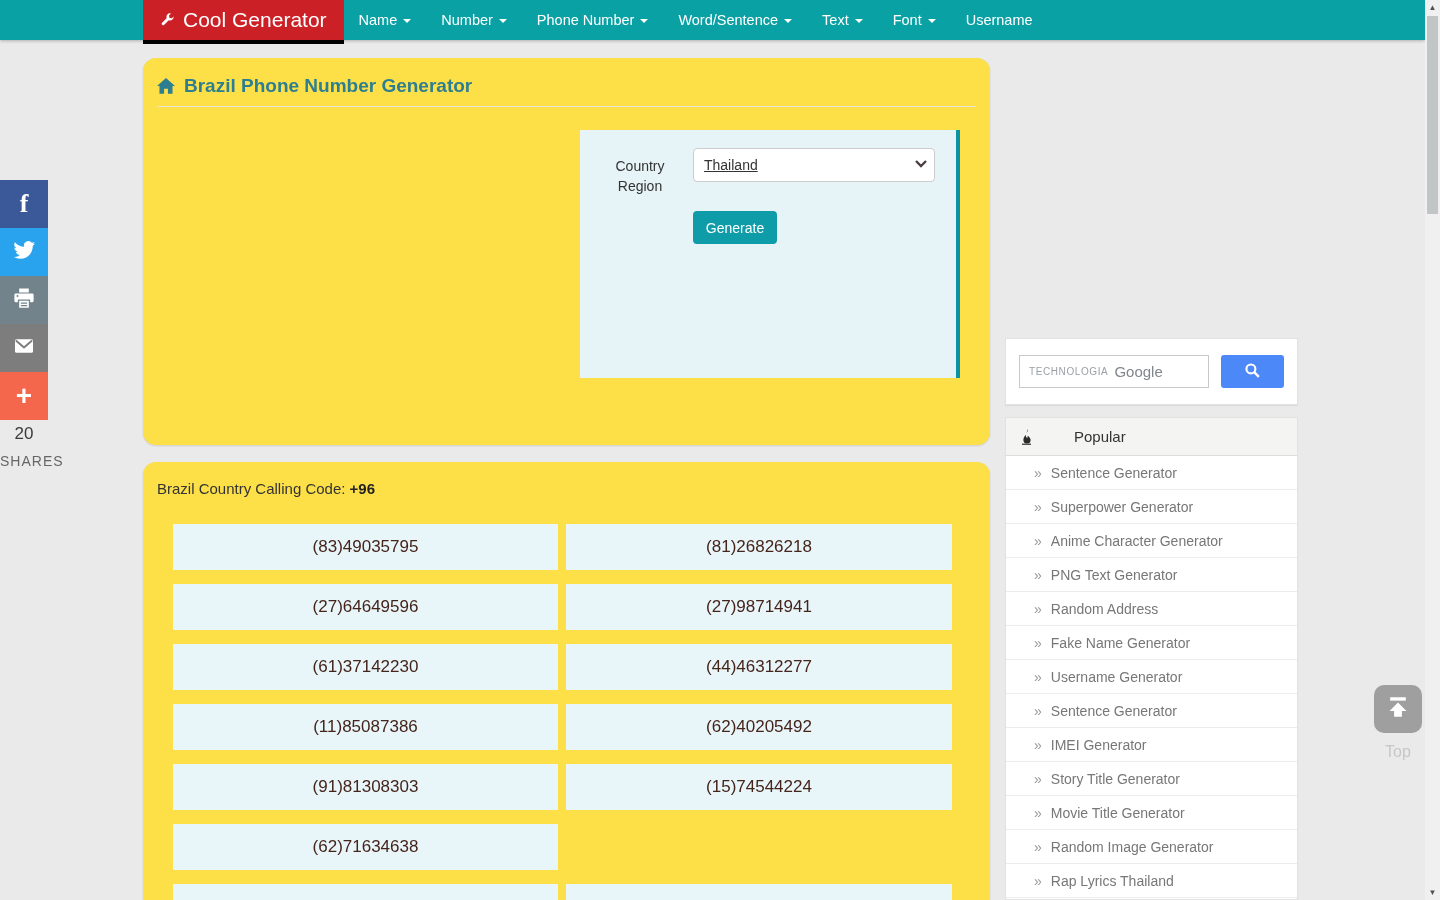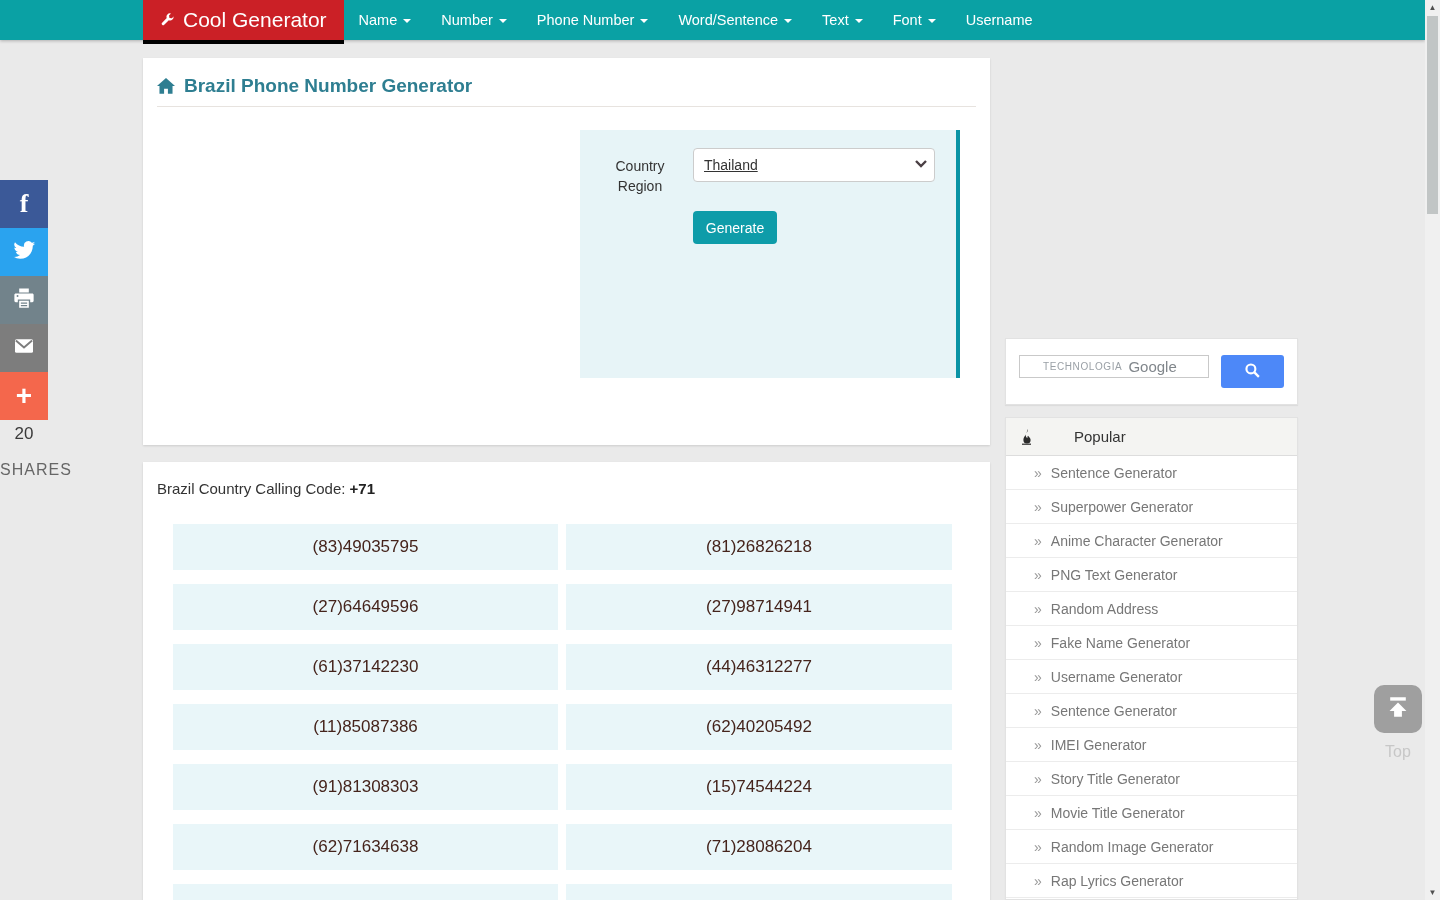--- a/index.html
+++ b/index.html
@@ -23,24 +23,24 @@
   .share-btn { width:48px; height:48px; display:flex; align-items:center; justify-content:center; cursor:pointer; }
   .share-fb { background:#3b5998; }
   .share-tw { background:#2aa3ef; }
   .share-pr { background:#72838b; }
   .share-em { background:#7d7d7d; }
   .share-pl { background:#f4674c; }
   .share-fb span.f { color:#fff; font-size:26px; font-weight:bold; font-family:"Liberation Serif", serif; }
   .share-pl span.p { color:#fff; font-size:28px; font-weight:bold; line-height:1; }
   .share-count { text-align:center; width:48px; margin-top:4px; }
   .share-count .num { font-size:17px; color:#3a3a3a; }
-  .share-count .lbl { font-size:16px; color:#666; letter-spacing:1px; margin-top:17px; }
-
-  
-  .card { position:absolute; background:#ffffff; box-shadow:0 1px 2px rgba(0,0,0,.12); }
+  .share-count .lbl { font-size:14px; color:#666; letter-spacing:1px; margin-top:9px; }
+
+  
+  .card { position:absolute; background:#fde047; box-shadow:0 1px 2px rgba(0,0,0,.12);border-radius:13px; }
   .card1 { left:143px; top:58px; width:847px; height:387px; }
   .card2 { left:143px; top:462px; width:847px; height:520px; }
 
   .page-title-row { position:absolute; left:14px; top:17px; display:flex; align-items:center; color:#2e7e91; }
   .page-title-row .home { margin-right:9px; display:inline-flex; }
   .page-title { font-size:19px; color:#2e7e91; }
   .title-divider { position:absolute; left:14px; right:14px; top:48px; border-bottom:1px solid #e7e3df; }
 
   .form-panel { position:absolute; left:437px; top:72px; width:380px; height:248px;
                 background:#e7f4f7; border-right:4px solid #0a93a5; }
@@ -59,22 +59,22 @@
   .calling-code-line b { color:#222; }
 
   .phone-grid { position:absolute; left:0; top:0; width:100%; height:100%; }
   .phone-box { position:absolute; width:385px; height:46px; background:#e9f6f9; color:#45241c;
                font-weight:normal; font-size:17px; text-align:center; line-height:46px; }
   .phone-box.colL { left:30px; } .phone-box.colR { left:423px; width:386px; }
 
   
   .search-panel { position:absolute; left:1005px; top:338px; width:293px; height:67px; background:#fff;
                   border:1px solid #e2e2e2; box-shadow:0 1px 1px rgba(0,0,0,.06); }
-  .search-input { position:absolute; left:13px; top:16px; width:190px; height:23px; border:1px solid #c9c9c9;
-                  background:#fff; display:flex; align-items:center; padding-left:23px; cursor:text; }
+  .search-input { position:absolute; left:13px; top:16px; width:190px; height:33px; border:1px solid #c9c9c9;
+                  background:#fff; display:flex; align-items:center; padding-left:9px; cursor:text; }
   .wm-caps { font-size:10px; color:#9aa0a6; letter-spacing:.6px; margin-right:6px; }
   .wm-brand { font-size:15px; color:#80868b; }
   .search-btn { position:absolute; left:215px; top:16px; width:63px; height:33px; background:#4d88f8;
                 border:none; border-radius:3px; cursor:pointer; display:flex; align-items:center; justify-content:center; }
 
   .popular-panel { position:absolute; left:1005px; top:417px; width:293px; height:483px; background:#fff;
                    border:1px solid #e2e2e2; box-shadow:0 1px 1px rgba(0,0,0,.06); }
   .popular-header { height:38px; background:#f4f4f2; border-bottom:1px solid #ddd; display:flex;
                     align-items:center; padding-left:15px; font-size:15px; color:#333;gap:32px; }
   .popular-header .icon { margin-right:8px; display:inline-flex; }
@@ -173,35 +173,34 @@
             <polyline points="1,1 6,6 11,1" fill="none" stroke="#4a3f44" stroke-width="2.4"></polyline>
           </svg>
       </span>
       <button class="generate-btn">Generate</button>
     </div>
   </section>
 
   <section class="card card2">
     <div class="calling-code-line">
       <span>Brazil Country Calling Code:</span>
-      <b>+71</b>
+      <b>+96</b>
     </div>
     <div class="phone-grid">
       <div class="phone-box colL" style="top:62px">(83)49035795</div>
       <div class="phone-box colR" style="top:62px">(81)26826218</div>
       <div class="phone-box colL" style="top:122px">(27)64649596</div>
       <div class="phone-box colR" style="top:122px">(27)98714941</div>
       <div class="phone-box colL" style="top:182px">(61)37142230</div>
       <div class="phone-box colR" style="top:182px">(44)46312277</div>
       <div class="phone-box colL" style="top:242px">(11)85087386</div>
       <div class="phone-box colR" style="top:242px">(62)40205492</div>
       <div class="phone-box colL" style="top:302px">(91)81308303</div>
       <div class="phone-box colR" style="top:302px">(15)74544224</div>
       <div class="phone-box colL" style="top:362px">(62)71634638</div>
-      <div class="phone-box colR" style="top:362px">(71)28086204</div>
       <div class="phone-box colL" style="top:422px">(41)63953656</div>
       <div class="phone-box colR" style="top:422px">(11)79367994</div>
     </div>
   </section>
 
   <aside>
     <div class="search-panel">
       <div class="search-input">
         <span class="wm-caps">TECHNOLOGIA</span>
         <span class="wm-brand">Google</span>
@@ -269,21 +268,21 @@
       <div class="popular-item">
           <span class="chev">»</span>
           <span>Movie Title Generator</span>
         </div>
       <div class="popular-item">
           <span class="chev">»</span>
           <span>Random Image Generator</span>
         </div>
       <div class="popular-item">
           <span class="chev">»</span>
-          <span>Rap Lyrics Generator</span>
+          <span>Rap Lyrics Thailand</span>
         </div>
     </div>
   </aside>
 
   <div class="top-widget">
     <div class="top-btn">
       <span>
         <svg width="26" height="26" viewBox="0 0 20 20">
             <rect x="4" y="2.5" width="12" height="2.6" fill="#fff"></rect>
             <polygon points="10,6.5 16.5,13 13,13 13,17.5 7,17.5 7,13 3.5,13" fill="#fff"></polygon>

